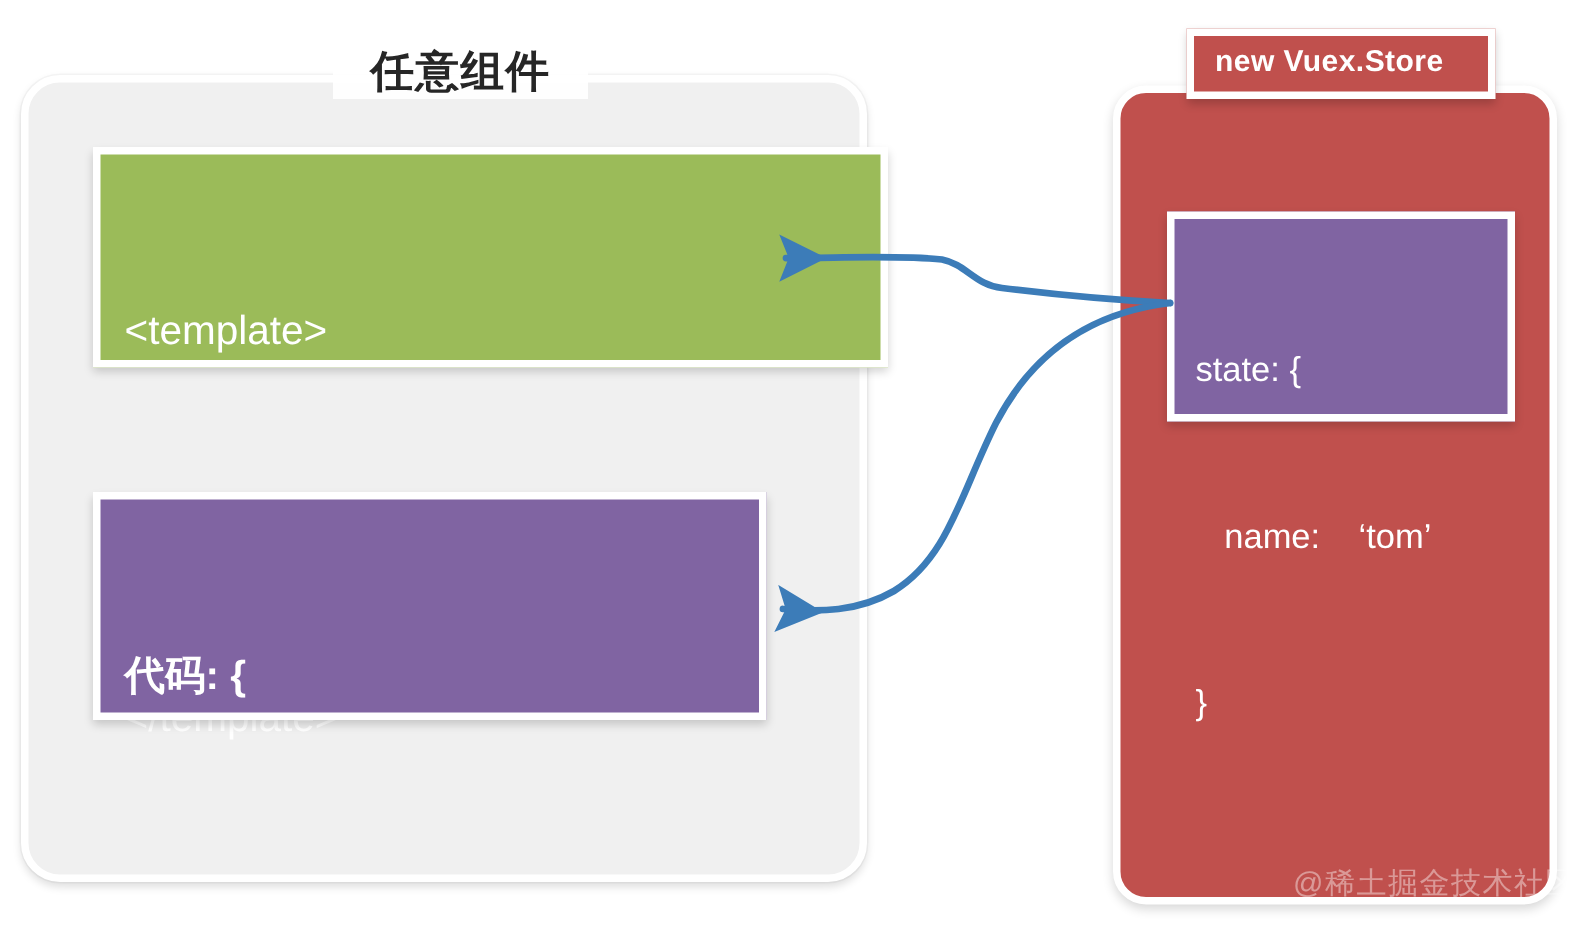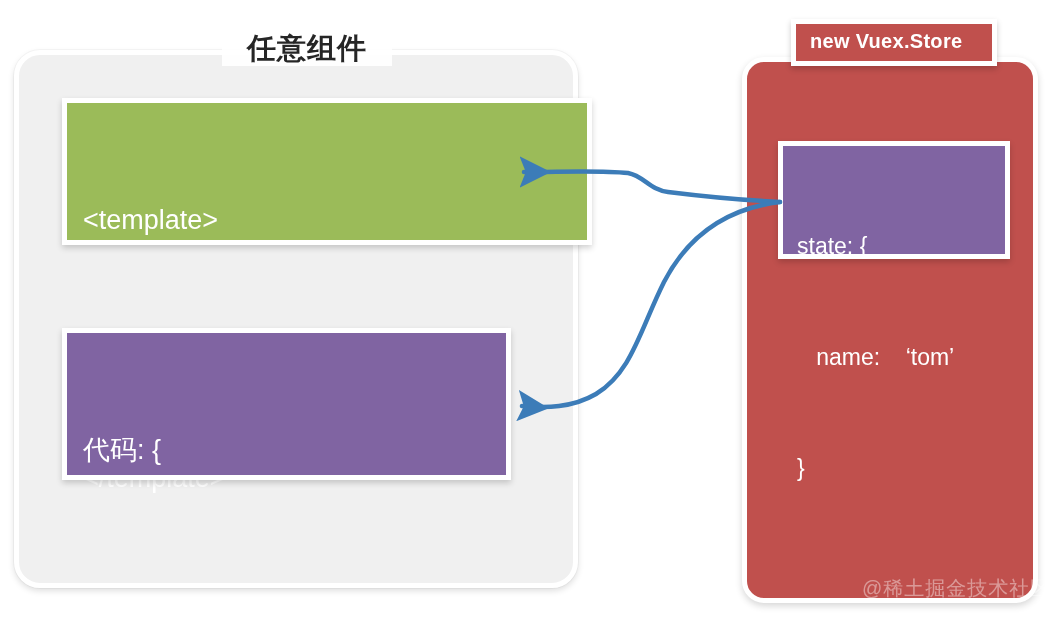--- a/index.html
+++ b/index.html
@@ -109,27 +109,28 @@
     height: 147px;
     background: #9bbb59;
   }
 
   .method-block {
     left: 62px;
     top: 328px;
     width: 449px;
     height: 152px;
     background: #8064a2;
+    font-weight: bold;
   }
 
   .state-block {
     left: 778px;
     top: 141px;
     width: 232px;
-    height: 118px;
+    height: 140px;
     background: #8064a2;
     font-size: 23px;
     line-height: 37px;
     padding: 8px 14px;
   }
 
   
   .arrow-layer {
     position: absolute;
     left: 0;

